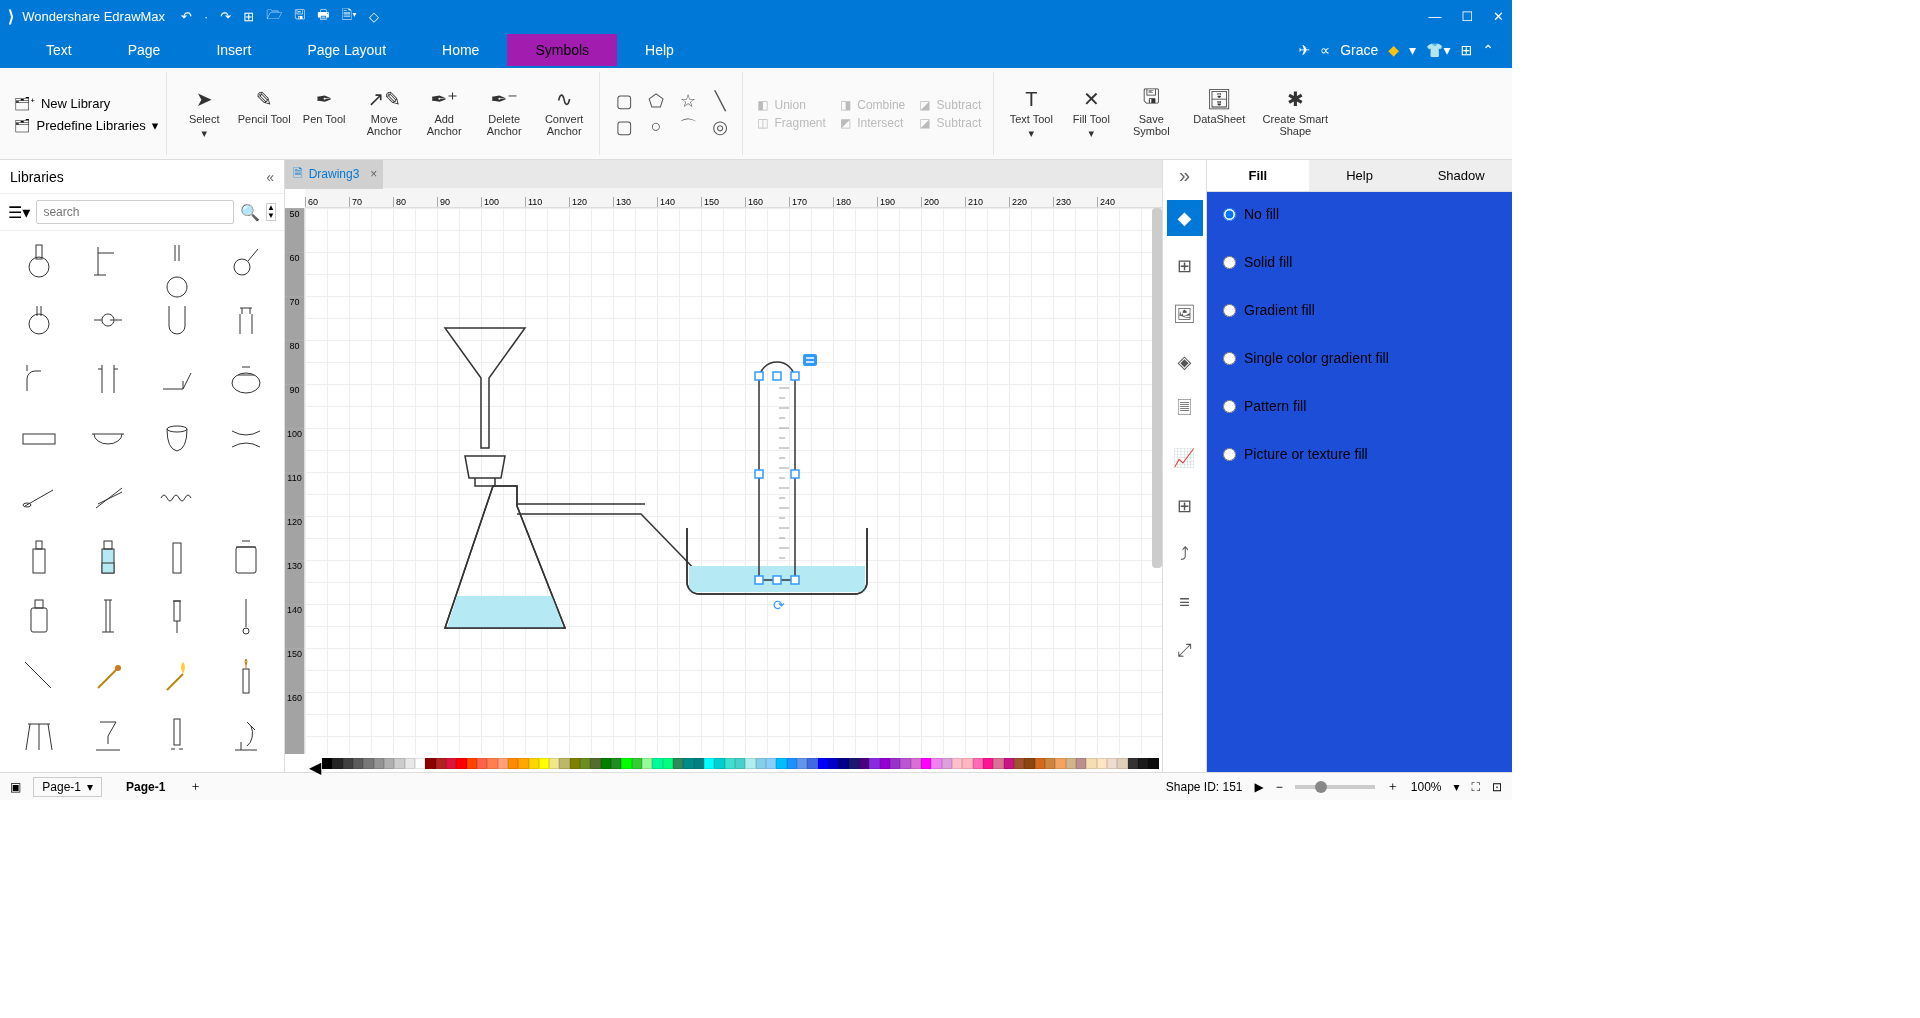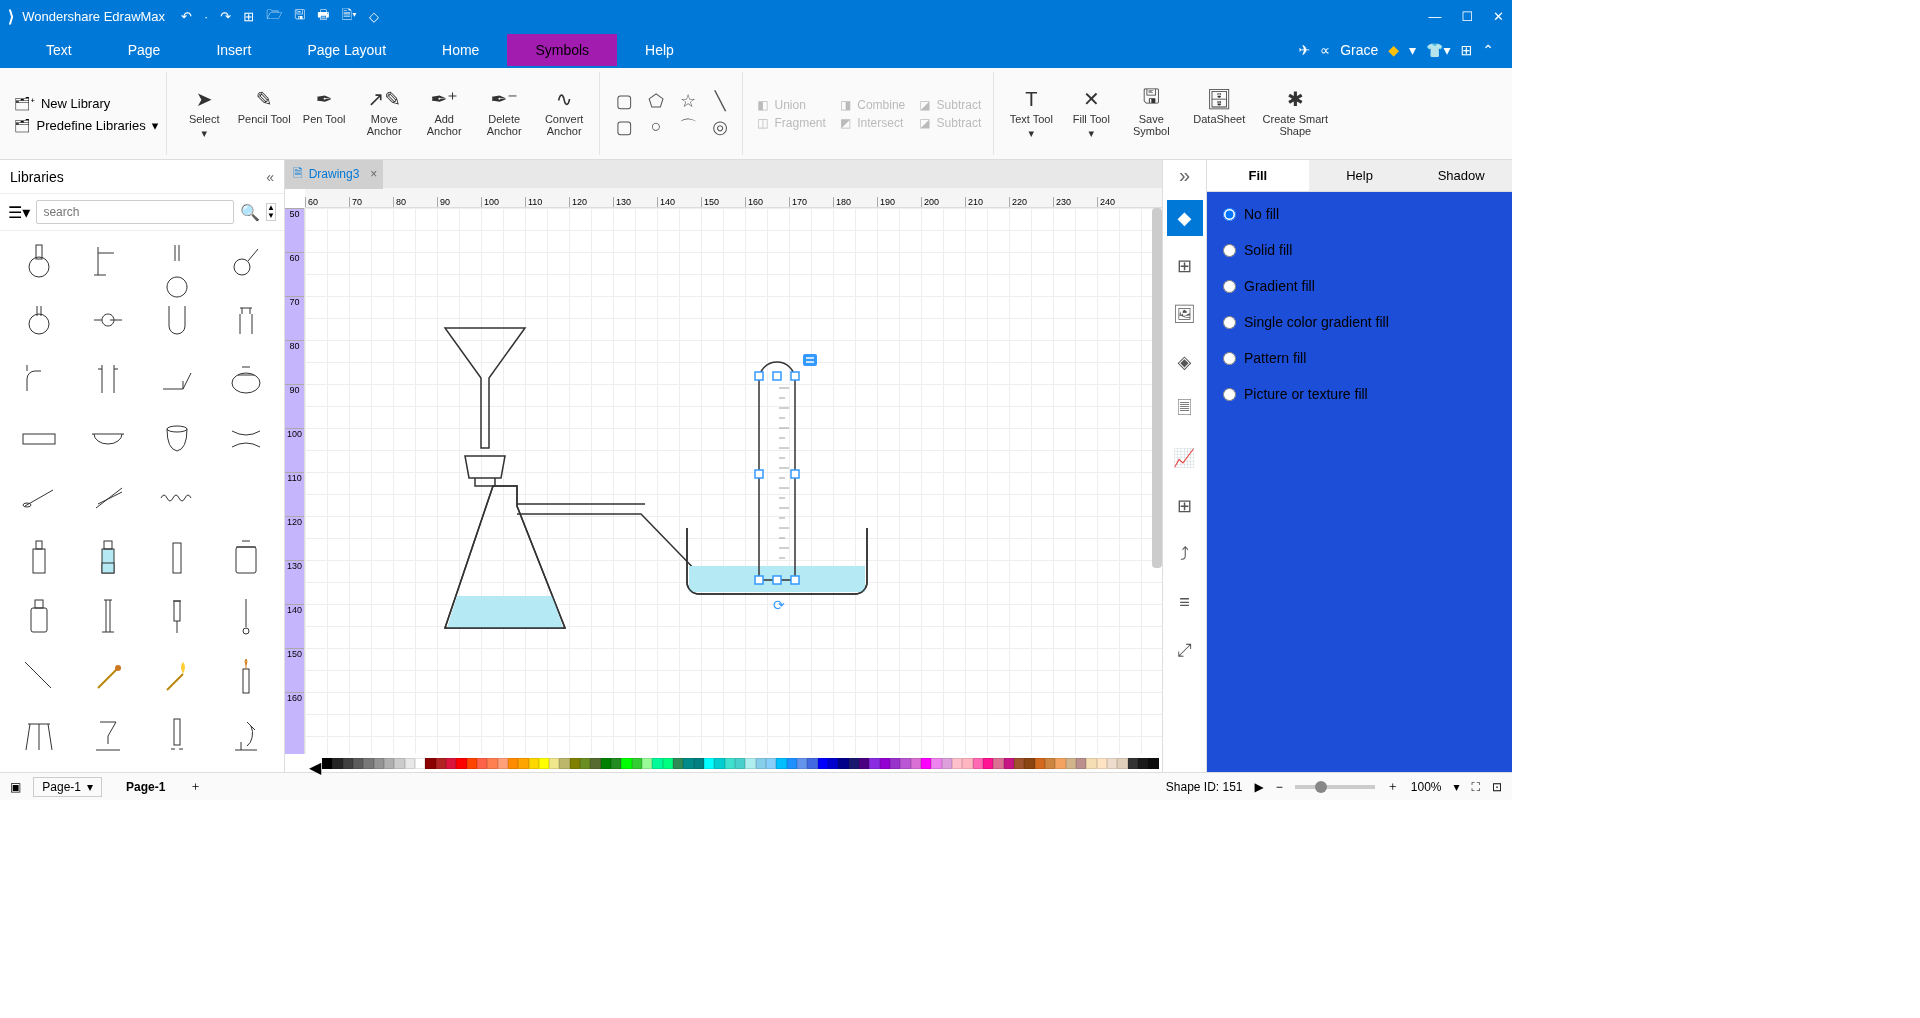--- a/index.html
+++ b/index.html
@@ -36,35 +36,35 @@
 .lib-search .updown { display: flex; flex-direction: column; font-size: 8px; border: 1px solid #ccc; line-height: 8px; }
 .shapes-grid { flex: 1; overflow-y: auto; display: grid; grid-template-columns: repeat(4, 1fr); gap: 4px; padding: 6px; }
 .shapes-grid .s { height: 48px; display: flex; align-items: center; justify-content: center; cursor: pointer; font-size: 28px; color: #444; }
 .canvas-area { flex: 1; display: flex; flex-direction: column; min-width: 0; position: relative; }
 .doc-tabs { height: 28px; background: #e8e8e8; display: flex; align-items: center; }
 .doc-tab { background: #d0d0d0; padding: 4px 24px 4px 8px; font-size: 12px; color: #0078d7; display: flex; align-items: center; gap: 6px; position: relative; }
 .doc-tab .close { position: absolute; right: 6px; color: #666; cursor: pointer; }
 .ruler-h { height: 20px; background: #f5f5f5; border-bottom: 1px solid #ddd; font-size: 9px; display: flex; align-items: flex-end; overflow: hidden; margin-left: 20px; }
 .ruler-h span { width: 44px; flex: 0 0 44px; text-align: left; border-left: 1px solid #aaa; padding-left: 2px; }
 .canvas-body { flex: 1; display: flex; min-height: 0; }
-.ruler-v { width: 20px; background: #c4b5fd; border-right: 1px solid #ddd; font-size: 9px; display: flex; flex-direction: column; }
+.ruler-v { width: 20px; background: #a3a3a3; border-right: 1px solid #ddd; font-size: 9px; display: flex; flex-direction: column; }
 .ruler-v span { height: 44px; flex: 0 0 44px; border-top: 1px solid #aaa; writing-mode: horizontal-tb; text-align: center; }
 .canvas { flex: 1; position: relative; background-image: linear-gradient(#eee 1px, transparent 1px), linear-gradient(90deg, #eee 1px, transparent 1px); background-size: 22px 22px; overflow: hidden; }
 .drawing { position: absolute; }
 .color-bar { height: 18px; display: flex; padding: 0 4px; gap: 0; align-items: center; margin-left: 20px; }
 .color-bar span { width: 11px; height: 11px; border: 0.5px solid rgba(0,0,0,0.1); }
 .right-icons { width: 44px; background: #fff; border-left: 1px solid #ddd; display: flex; flex-direction: column; align-items: center; padding-top: 4px; gap: 12px; }
 .right-icons .ri { width: 36px; height: 36px; display: flex; align-items: center; justify-content: center; font-size: 18px; cursor: pointer; color: #555; }
 .right-icons .ri.active { background: #0078d7; color: #fff; }
 .right-icons .chev { height: 24px; font-size: 20px; color: #666; }
 .prop-panel { width: 306px; border-left: 1px solid #ddd; display: flex; flex-direction: column; background: #1d4ed8; }
 .prop-tabs { display: flex; height: 32px; border-bottom: 1px solid #ddd; }
 .prop-tabs div { flex: 1; display: flex; align-items: center; justify-content: center; font-size: 13px; cursor: pointer; background: #eee; }
 .prop-tabs div.active { background: #fff; font-weight: bold; }
-.prop-body { padding: 14px 16px; display: flex; flex-direction: column; gap: 20px; font-size: 14px; }
+.prop-body { padding: 14px 16px; display: flex; flex-direction: column; gap: 32px; font-size: 14px; }
 .prop-body label { display: flex; align-items: center; gap: 8px; cursor: pointer; }
 .statusbar { height: 28px; border-top: 1px solid #ddd; display: flex; align-items: center; padding: 0 10px; font-size: 12px; gap: 12px; background: #fafafa; }
 .statusbar .spacer { flex: 1; }
 .page-selector { display: flex; align-items: center; gap: 6px; border: 1px solid #ccc; padding: 2px 8px; cursor: pointer; }
 .sb-pagetab { padding: 2px 12px; font-weight: bold; }
 .zoom-slider { width: 80px; height: 4px; background: #ccc; position: relative; }
 .zoom-slider .thumb { position: absolute; left: 20px; top: -4px; width: 12px; height: 12px; background: #888; border-radius: 50%; }
 svg { overflow: visible; }
 </style>
 </head>

